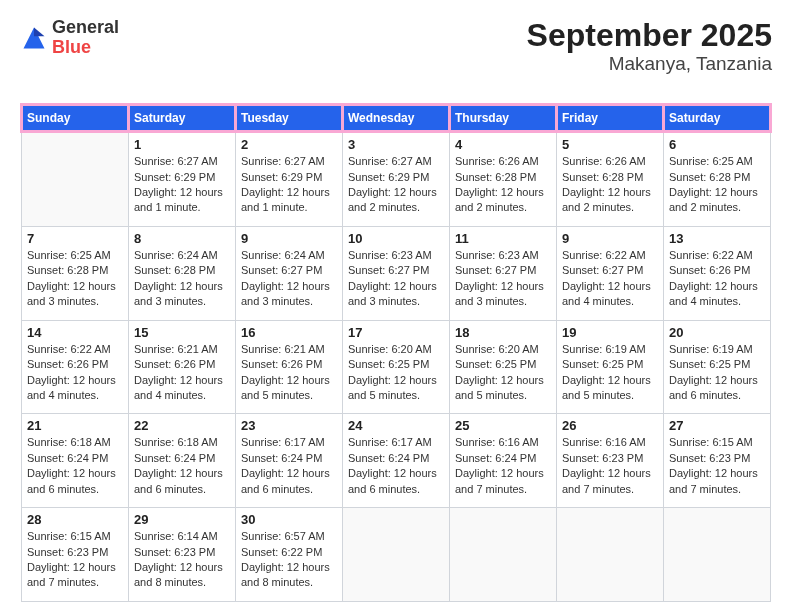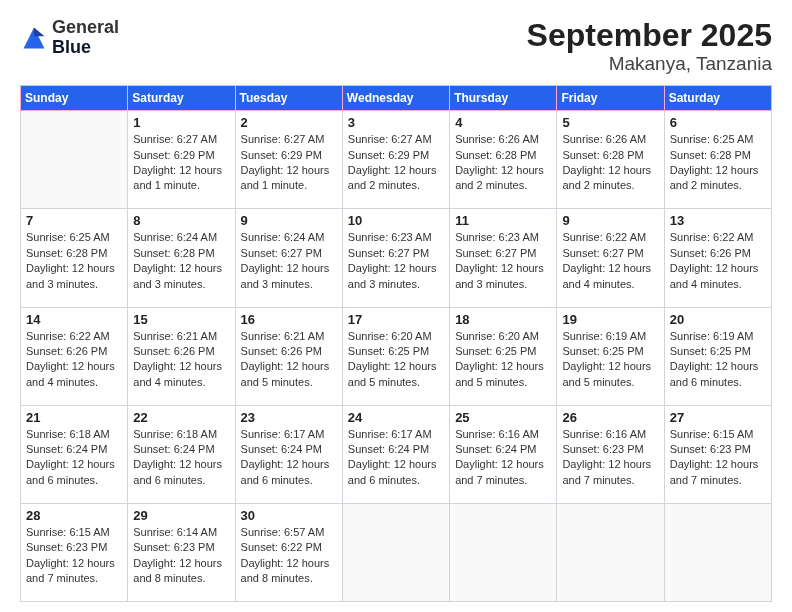--- a/index.html
+++ b/index.html
@@ -9,39 +9,40 @@
       width: 792px;
       height: 612px;
       overflow: hidden;
     }
     .page {
       width: 792px;
       height: 612px;
       padding: 18px 20px 10px 20px;
       display: flex;
       flex-direction: column;
+      gap: 18px;
     }
     .header {
       display: flex;
       justify-content: space-between;
       align-items: flex-start;
       margin-bottom: 10px;
     }
     .logo {
       display: flex;
       align-items: center;
       gap: 4px;
     }
     .logo-text {
       font-size: 18px;
       font-weight: bold;
       line-height: 1.1;
     }
     .logo-general { color: #333; }
-    .logo-blue { color: #0f172a; }
+    .logo-blue { color: #ef4444; }
     .logo-icon {
       width: 28px;
       height: 28px;
     }
     .title-block {
       text-align: right;
       margin-left: 23px;
     }
     .month-title {
       font-size: 32px;
@@ -58,21 +59,21 @@
       border-collapse: collapse;
       flex: 1;
     }
     .calendar thead tr th {
       background: #2563eb;
       color: #fff;
       font-size: 12px;
       font-weight: bold;
       padding: 5px 4px;
       text-align: left;
-      border: 1px solid #f9a8d4;
+      border: 3px solid #f9a8d4;
     }
     .calendar tbody tr td {
       vertical-align: top;
       border: 1px solid #d1d5db;
       padding: 4px 5px;
       font-size: 9.5px;
       color: #333;
       width: calc(100% / 7);
       height: 82px;
     }

